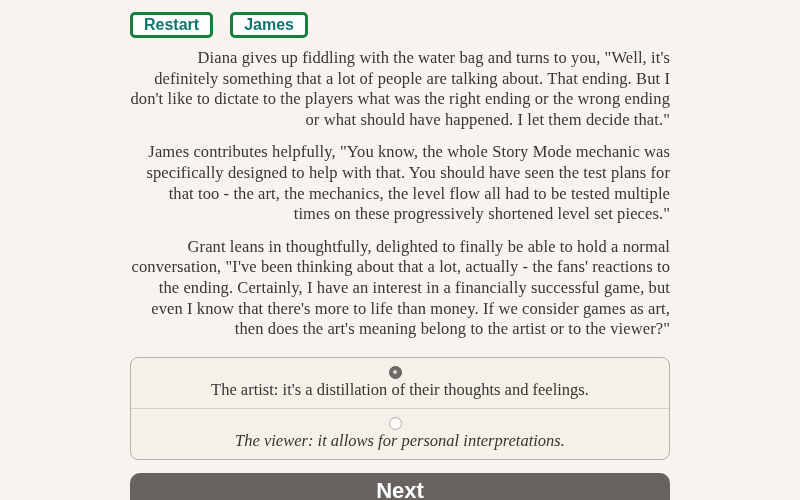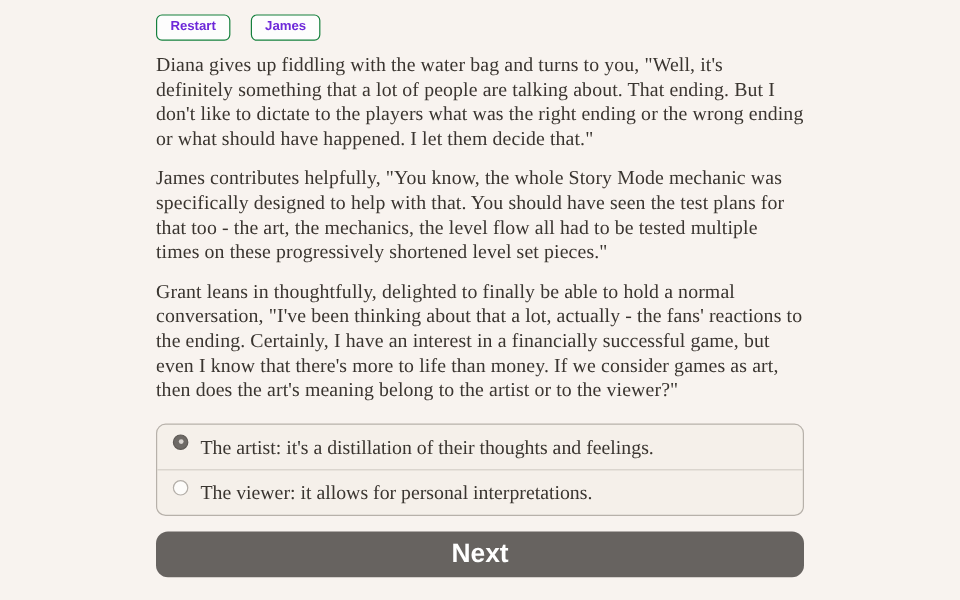--- a/index.html
+++ b/index.html
@@ -18,54 +18,57 @@
     width: 540px;
     margin: 0 auto;
     padding-top: 12px;
   }
   
   .toolbar { margin-bottom: 10px; }
   .ui-btn {
     display: inline-block;
     font-family: "Liberation Sans", sans-serif;
     font-weight: bold;
-    font-size: 11px;
-    color: #6d28d9;
+    font-size: 16px;
+    color: #0f766e;
     background: #fdfdfd;
-    border: 1px solid #15803d;
+    border: 3px solid #15803d;
     border-radius: 5px;
     padding: 3px 11px 4px;
     margin-right: 13px;
     cursor: pointer;
     line-height: 13px;
   }
   
   .story p {
     font-size: 16.5px;
     line-height: 20.6px;
     margin: 0 0 12px 0;
     letter-spacing: 0.1px;
+    text-align: right;
   }
   .story { margin-bottom: 17px; }
   
   .choices-box {
     border: 1px solid #b7b1aa;
     border-radius: 8px;
     background: #f5f0ea;
     overflow: hidden;
   }
   .option-row {
     display: flex;
-    align-items: flex-start;
+    align-items: center;
     padding: 8px 13px;
     min-height: 21px;
     cursor: pointer;
+    flex-direction: column;
   }
   .option-row + .option-row {
     border-top: 1px solid #d4cfc8;
+    font-style: italic;
   }
   .radio {
     position: relative;
     width: 13px;
     height: 13px;
     border-radius: 50%;
     background: #fdfcfa;
     border: 1px solid #b3aea8;
     margin-right: 10px;
     flex: 0 0 auto;

